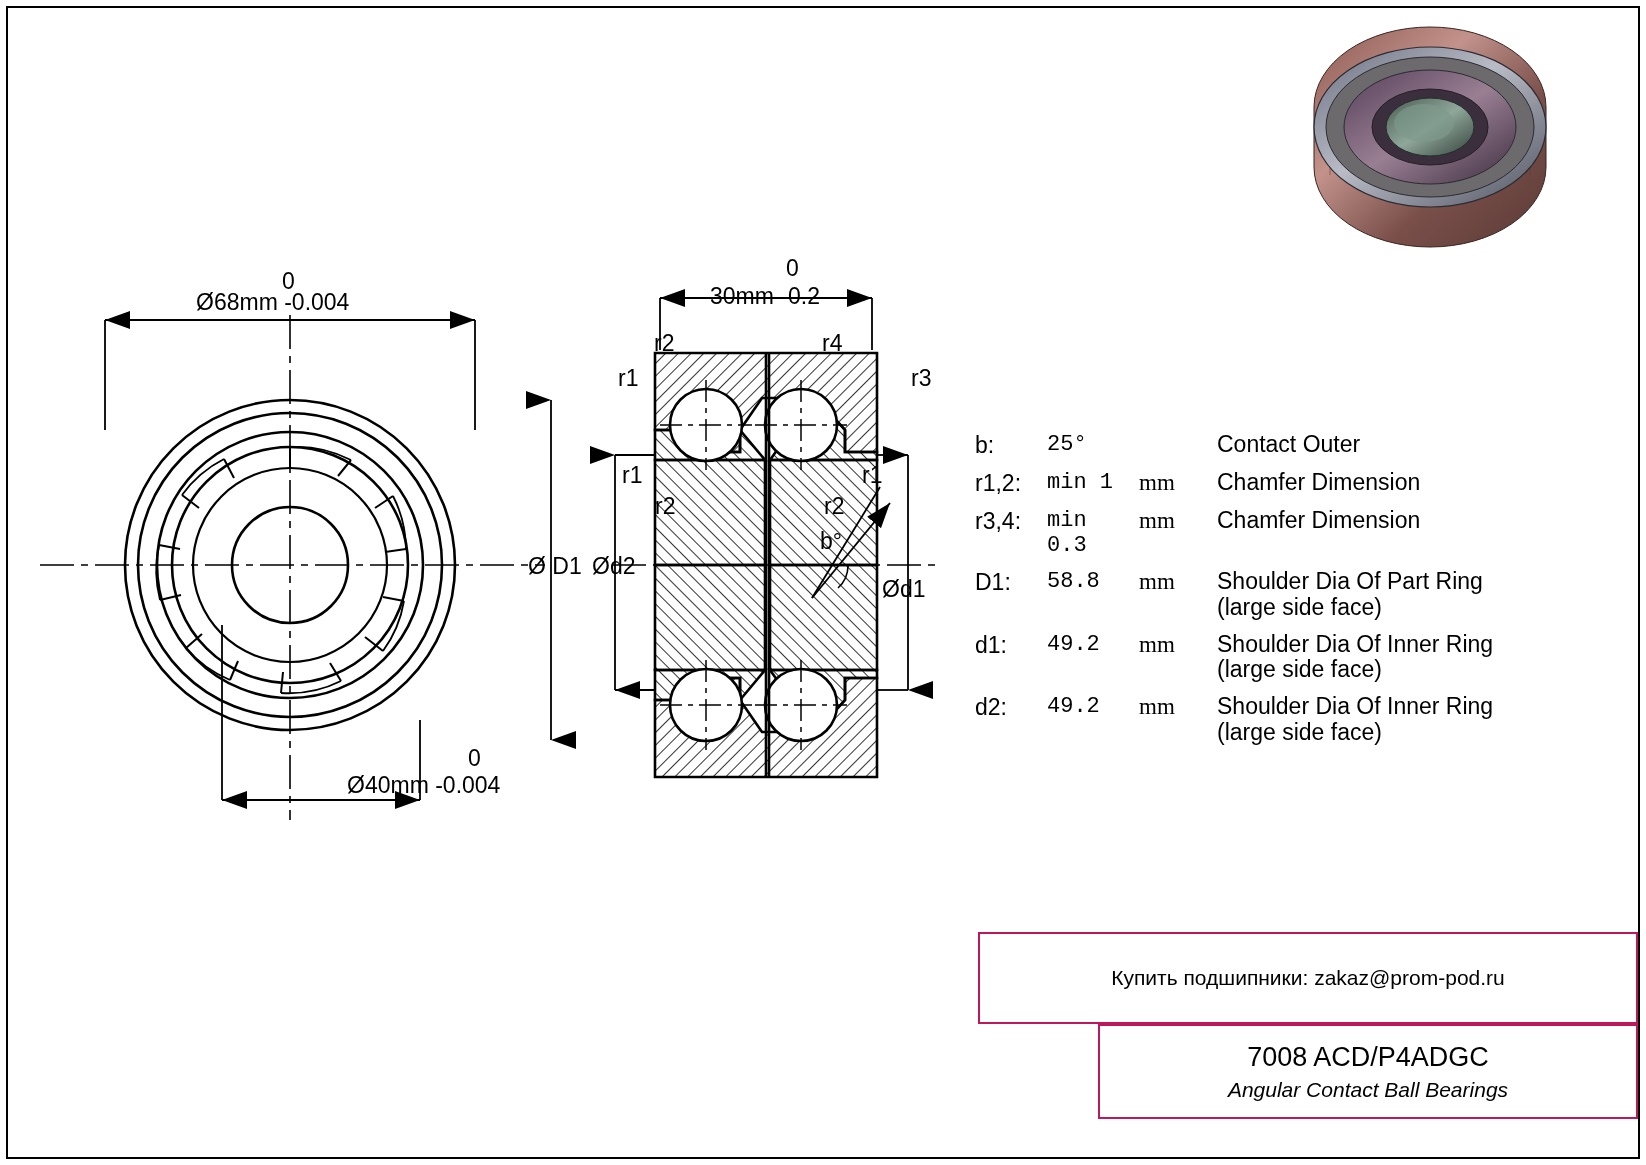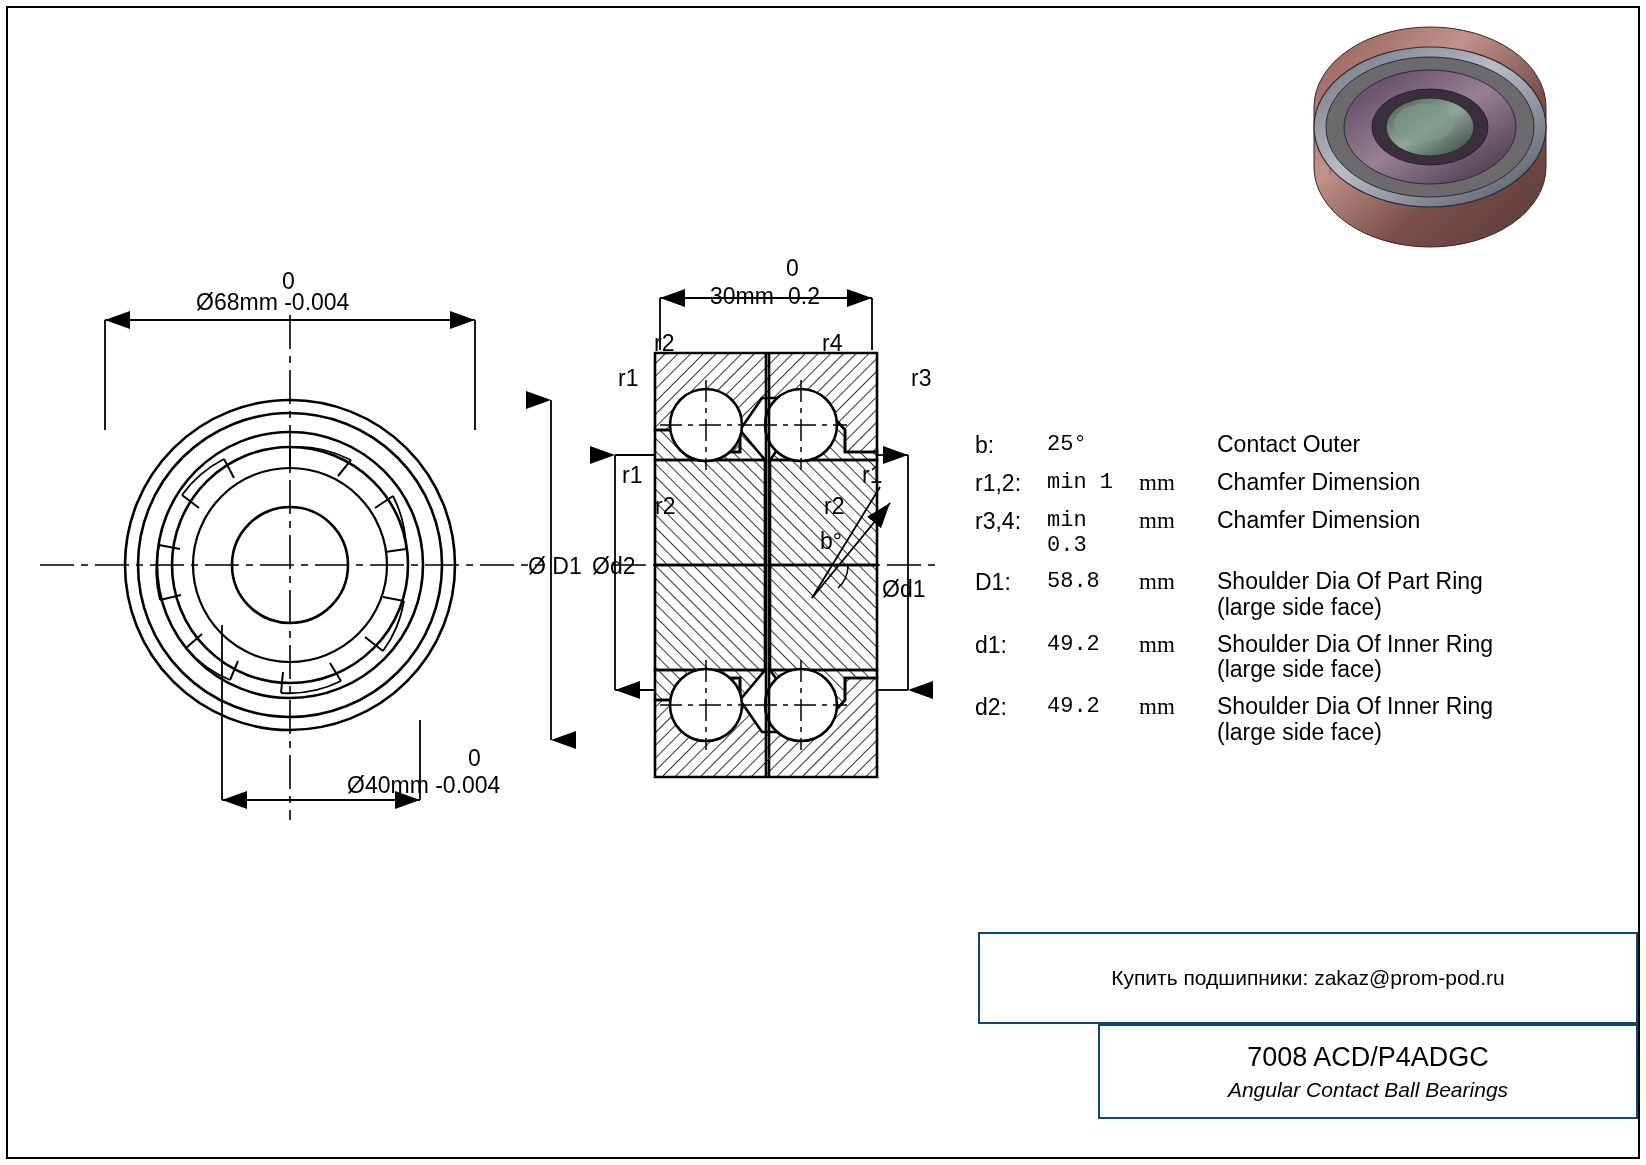--- a/index.html
+++ b/index.html
@@ -6,21 +6,21 @@
   body{font-family:"Liberation Sans",sans-serif;}
   #page{position:relative;width:1646px;height:1165px;background:#fff;overflow:hidden;}
   .frame{position:absolute;left:6px;top:6px;width:1634px;height:1153px;border:2px solid #000;box-sizing:border-box;}
   .txt{position:absolute;white-space:nowrap;color:#000;}
   .spec-table{position:absolute;left:975px;top:432px;width:600px;}
   .spec-row{display:flex;align-items:flex-start;margin-bottom:11px;}
   .spec-sym{width:72px;font-size:23px;}
   .spec-val{width:92px;font-size:22px;font-family:Liberation Mono, monospace;}
   .spec-unit{width:78px;font-size:23px;font-family:Liberation Serif, serif;}
   .spec-desc{font-size:23px;line-height:1.12;}
-  .tb{position:absolute;border:2px solid #0c4a6e;box-sizing:border-box;}
+  .tb{position:absolute;border:2px solid #be185d;box-sizing:border-box;}
   .tb-email{left:978px;top:932px;width:660px;height:92px;display:flex;align-items:center;justify-content:center;font-size:21px;}
   .tb-partlbl{left:978px;top:1024px;width:120px;height:95px;display:flex;flex-direction:column;align-items:center;justify-content:center;font-size:21px;line-height:1.25;}
   .tb-partval{left:1098px;top:1024px;width:540px;height:95px;display:flex;flex-direction:column;align-items:center;justify-content:center;}
   .tb-partval .pn{font-size:27px;margin-bottom:5px;}
   .tb-partval .pd{font-size:21px;font-style:italic;}
   svg{position:absolute;left:0;top:0;}
   .dimtxt{font-size:23px;}
 </style>
 </head>
 <body>

